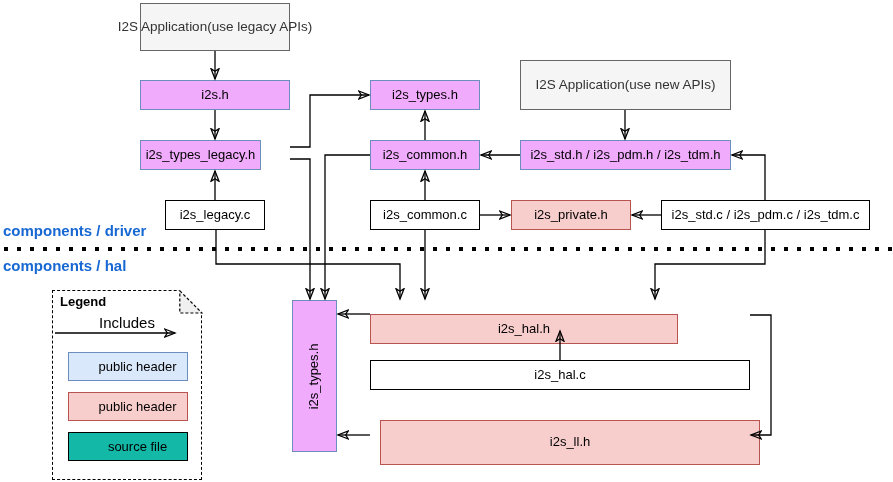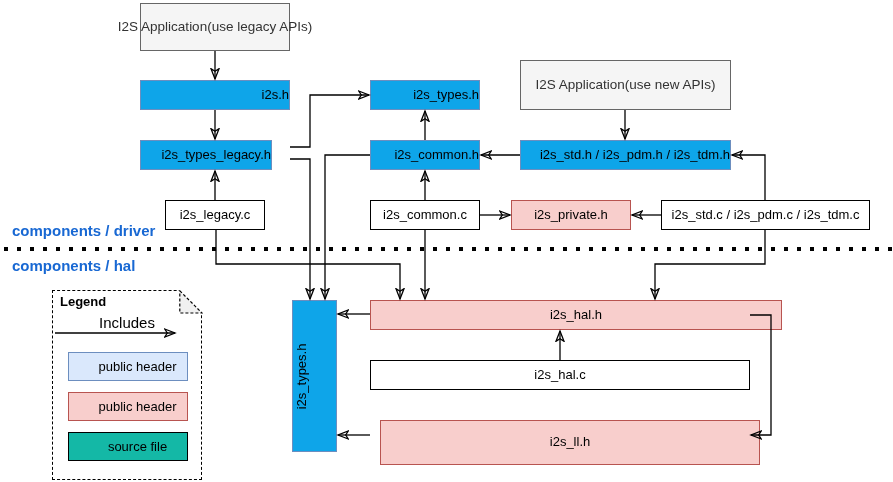--- a/index.html
+++ b/index.html
@@ -23,39 +23,38 @@
     white-space: nowrap;
     line-height: 1.3;
   }
   .node.app {
     background: #f5f5f5;
     border: 1.3px solid #666666;
     color: #333333;
     font-size: 13.5px;
   }
   .node.pub {
-    background: #0ea5e9;
+    background: #f0abfc;
     border: 1.3px solid #6c8ebf;
-    justify-content: flex-end;
   }
   .node.priv {
     background: #f8cecc;
     border: 1.3px solid #b85450;
   }
   .node.src {
     background: #ffffff;
     border: 1.3px solid #000000;
   }
   .node.vertical span {
     transform: rotate(-90deg);
     white-space: nowrap;
   }
   .section-label {
     position: absolute;
-    left: 12px;
+    left: 3px;
     font-size: 15px;
     font-weight: bold;
     color: #1868d3;
     white-space: nowrap;
   }
   .divider {
     position: absolute;
     left: 4px;
     right: 0;
     top: 247px;
@@ -130,21 +129,21 @@
   <div class="section-label" style="top:257px">components / hal</div>
   <div class="divider"></div>
 
   <div class="node app" style="left:140px;top:3px;width:150px;height:48px">
     <span>I2S Application</span>
     <span>(use legacy APIs)</span>
   </div>
   <div class="node pub" style="left:140px;top:80px;width:150px;height:30px">
     <span>i2s.h</span>
   </div>
-  <div class="node pub" style="left:140px;top:140px;width:132px;height:30px">
+  <div class="node pub" style="left:140px;top:140px;width:121px;height:30px">
     <span>i2s_types_legacy.h</span>
   </div>
   <div class="node src" style="left:165px;top:200px;width:100px;height:30px">
     <span>i2s_legacy.c</span>
   </div>
   <div class="node pub" style="left:370px;top:80px;width:110px;height:30px">
     <span>i2s_types.h</span>
   </div>
   <div class="node pub" style="left:370px;top:140px;width:110px;height:30px">
     <span>i2s_common.h</span>
@@ -162,21 +161,21 @@
   <div class="node priv" style="left:511px;top:200px;width:120px;height:30px">
     <span>i2s_private.h</span>
   </div>
   <div class="node src" style="left:661px;top:200px;width:209px;height:30px">
     <span>i2s_std.c / i2s_pdm.c / i2s_tdm.c</span>
   </div>
 
   <div class="node pub vertical" style="left:292px;top:300px;width:45px;height:152px">
     <span>i2s_types.h</span>
   </div>
-  <div class="node priv" style="left:370px;top:300px;width:412px;height:30px">
+  <div class="node priv" style="left:370px;top:314px;width:308px;height:30px">
     <span>i2s_hal.h</span>
   </div>
   <div class="node src" style="left:370px;top:360px;width:380px;height:30px">
     <span>i2s_hal.c</span>
   </div>
   <div class="node priv" style="left:380px;top:420px;width:380px;height:45px">
     <span>i2s_ll.h</span>
   </div>
 
   <div class="legend">

